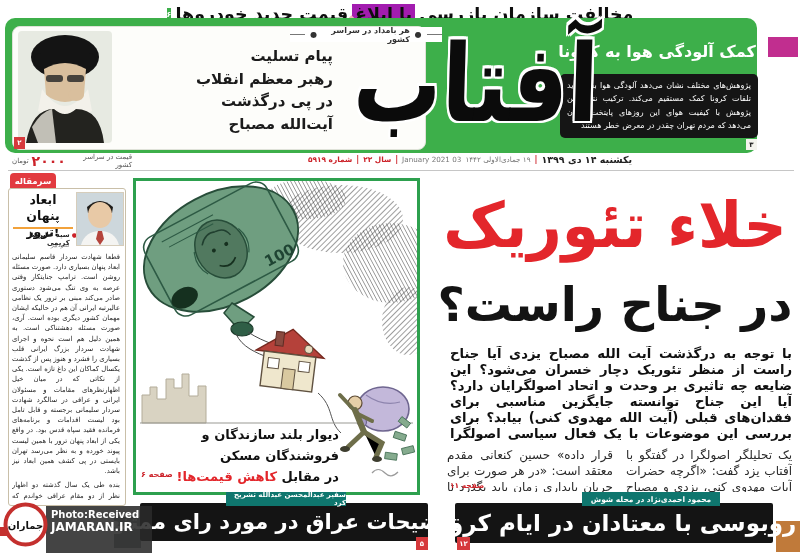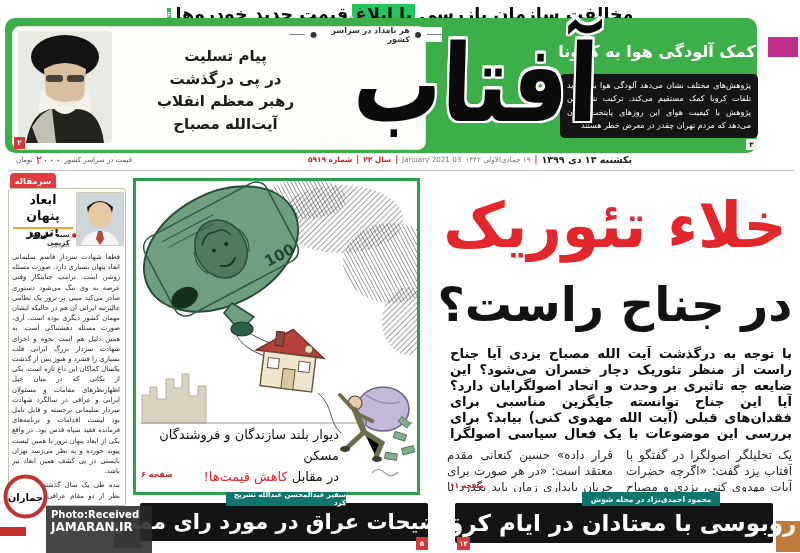--- a/index.html
+++ b/index.html
@@ -5,38 +5,38 @@
   html,body{margin:0;padding:0;background:#ffffff;}
   #page{position:relative;width:800px;height:553px;background:#fff;overflow:hidden;
         font-family:"DejaVu Sans","Liberation Sans",sans-serif;}
   .abs{position:absolute;}
   .rtl{direction:rtl;unicode-bidi:embed;}
 
   
   #top-headline{left:180px;top:2px;width:440px;height:24px;display:flex;flex-direction:row;
     justify-content:center;align-items:center;gap:4px;direction:rtl;font-weight:bold;
     font-size:17.5px;color:#0d0d0d;white-space:nowrap;}
-  #top-headline .hl{background:#22c55e;padding:0 3px;position:relative;}
+  #top-headline .hl{background:#a21caf;padding:0 3px;position:relative;}
   #top-headline .hl::after{content:"";position:absolute;left:-5px;bottom:-2px;width:9px;height:9px;
     background:#f3aebc;transform:rotate(45deg);}
   .badge{display:flex;align-items:center;justify-content:center;font-weight:bold;color:#fff;}
   #top-badge{width:13px;height:13px;background:#3daf4a;font-size:8px;}
 
   
   #tagline{left:290px;top:27px;width:152px;height:15px;background:#fff;display:flex;z-index:4;
     align-items:center;justify-content:center;gap:5px;font-size:8px;font-weight:bold;color:#333;direction:rtl;}
   #tagline .line{width:18px;height:1px;background:#777;}
 
   
   #green-box{left:5px;top:18px;width:752px;height:135px;background:#3daf4a;border-radius:10px;}
   #leader-whitebox{left:12px;top:26px;width:412px;height:122px;background:#fdfdfa;
     border:1px solid #dfe2d8;border-radius:8px;}
   #leader-photo{left:18px;top:31px;width:94px;height:112px;border-radius:4px;overflow:hidden;}
   #leader-text{left:118px;top:45px;width:215px;font-size:15px;font-weight:bold;color:#1b1b1b;
-    line-height:22.5px;text-align:center;}
+    line-height:22.5px;text-align:right;}
   #leader-badge{left:14px;top:137px;width:11px;height:12px;background:#d6393c;font-size:7px;}
 
   #masthead{left:360px;top:8px;width:232px;height:150px;z-index:5;display:flex;align-items:center;
     justify-content:center;font-size:88px;font-weight:bold;color:#0b0b0b;transform:scaleY(1.22) skewX(-2deg);
     text-shadow:-2px 0 0 #fff,2px 0 0 #fff,0 -2px 0 #fff,0 2px 0 #fff,-2px -2px 0 #fff,2px 2px 0 #fff,
     -2px 2px 0 #fff,2px -2px 0 #fff;}
 
   #corona-title{left:558px;top:42px;width:198px;height:26px;color:#fff;font-weight:bold;font-size:16px;
     text-align:center;direction:rtl;}
   #corona-box{left:560px;top:74px;width:184px;height:54px;background:#151515;border-radius:5px;
@@ -45,21 +45,21 @@
   #magenta-chip{left:768px;top:37px;width:30px;height:20px;background:#c12e8f;}
 
   
   #dateline{left:340px;top:152px;width:260px;height:15px;display:flex;direction:rtl;align-items:center;
     justify-content:center;gap:4px;white-space:nowrap;}
   #dateline .dl-main{font-size:9.5px;font-weight:bold;color:#222;}
   #dateline .dl-sub{font-size:7.2px;color:#767676;}
   #dateline .dl-red{font-size:7.4px;font-weight:bold;color:#cc2229;}
   #dateline .sep{color:#cc2229;font-size:8px;font-weight:bold;}
   #price{left:12px;top:153px;width:120px;font-size:7px;color:#555;direction:rtl;display:flex;gap:3px;align-items:center;}
-  #price .amount{color:#cc2229;font-weight:normal;font-size:12px;}
+  #price .amount{color:#cc2229;font-weight:bold;font-size:14px;}
   #rule{left:8px;top:170px;width:786px;height:1px;background:#c6c6c6;}
 
   
   #ed-tab{left:10px;top:173px;width:46px;height:15px;background:#e23b3f;border-radius:4px 4px 0 0;
     color:#fff;font-size:8.5px;font-weight:bold;display:flex;align-items:center;justify-content:center;}
   #ed-box{left:8px;top:188px;width:116px;height:316px;background:#fff;border:1px solid #c9bfa8;
     border-radius:3px;overflow:hidden;}
   #ed-title{left:12px;top:192px;width:62px;font-size:12.5px;font-weight:bold;color:#111;line-height:16px;
     text-align:center;}
   #ed-rule{left:13px;top:227px;width:60px;height:2px;background:#f2a23b;}
@@ -70,28 +70,28 @@
   #ed-photo{left:76px;top:192px;width:46px;height:52px;border:1px solid #d6cdbb;overflow:hidden;}
   #ed-body{left:12px;top:252px;width:108px;height:250px;font-size:6.8px;line-height:10.2px;color:#1c1c1c;
     text-align:justify;direction:rtl;overflow:hidden;}
   #ed-body p{margin:0 0 4px 0;}
 
   
   #wm-box{left:46px;top:506px;width:96px;height:41px;background:rgba(42,42,42,0.88);color:#fff;
     font-weight:bold;padding:3px 5px;z-index:8;}
   #wm-box .l1{font-size:10px;}
   #wm-box .l2{font-size:12px;}
-  #wm-logo{left:3px;top:474px;width:45px;height:45px;z-index:9;}
+  #wm-logo{left:3px;top:502px;width:45px;height:45px;z-index:9;}
   #wm-ribbon{left:0px;top:527px;width:26px;height:9px;background:#c4302e;z-index:8;}
 
   
   #cartoon{left:133px;top:178px;width:287px;height:317px;border:3px solid #2da04e;box-sizing:border-box;
     background:#fff;overflow:hidden;}
   #cartoon-caption{left:139px;top:424px;width:200px;text-align:right;direction:rtl;z-index:3;
-    font-weight:normal;font-size:13px;color:#111;line-height:21px;}
+    font-weight:bold;font-size:13px;color:#111;line-height:21px;}
   #cartoon-caption .red{color:#e3262b;}
   #cartoon-pageref{left:141px;top:470px;font-size:8px;font-weight:bold;color:#cc2229;z-index:3;direction:rtl;}
 
   
   #hl-red{left:435px;top:180px;width:360px;height:90px;font-size:60px;font-weight:bold;color:#e3262b;
     display:flex;align-items:center;justify-content:center;direction:rtl;white-space:nowrap;
     transform:scaleY(1.05);}
   #hl-black{left:435px;top:268px;width:360px;height:72px;font-size:47px;font-weight:bold;color:#131313;
     display:flex;align-items:center;justify-content:center;direction:rtl;white-space:nowrap;}
   #standfirst{left:450px;top:346px;width:342px;height:96px;font-size:13.2px;font-weight:bold;color:#101010;
@@ -139,22 +139,22 @@
       <rect x="49" y="44" width="17" height="7" rx="3" fill="#2b2b2b" opacity="0.85"></rect>
       <path d="M24,58 q23,34 46,0 l4,22 q-27,16 -54,0 Z" fill="#f3f1ea"></path>
       <path d="M8,112 q6,-34 28,-34 q11,10 22,0 q24,0 28,34 Z" fill="#23231f"></path>
       <path d="M14,96 q10,-16 20,-18 l4,34 h-18 Z" fill="#e9e6dc" opacity="0.8"></path>
       <ellipse cx="58" cy="64" rx="8" ry="6" fill="#d9bf9d"></ellipse>
     </svg>
   </div>
 
   <div class="abs rtl" id="leader-text">
     <div>پیام تسلیت</div>
+    <div>رهبر معظم انقلاب</div>
     <div>در پی درگذشت</div>
-    <div>رهبر معظم انقلاب</div>
     <div>آیت‌الله مصباح</div>
   </div>
   <div class="abs badge" id="leader-badge">۲</div>
 
   <div class="abs" id="tagline">
     <span class="line"></span>
     <span>●</span>
     <span>هر بامداد در سراسر کشور</span>
     <span>●</span>
     <span class="line"></span>

